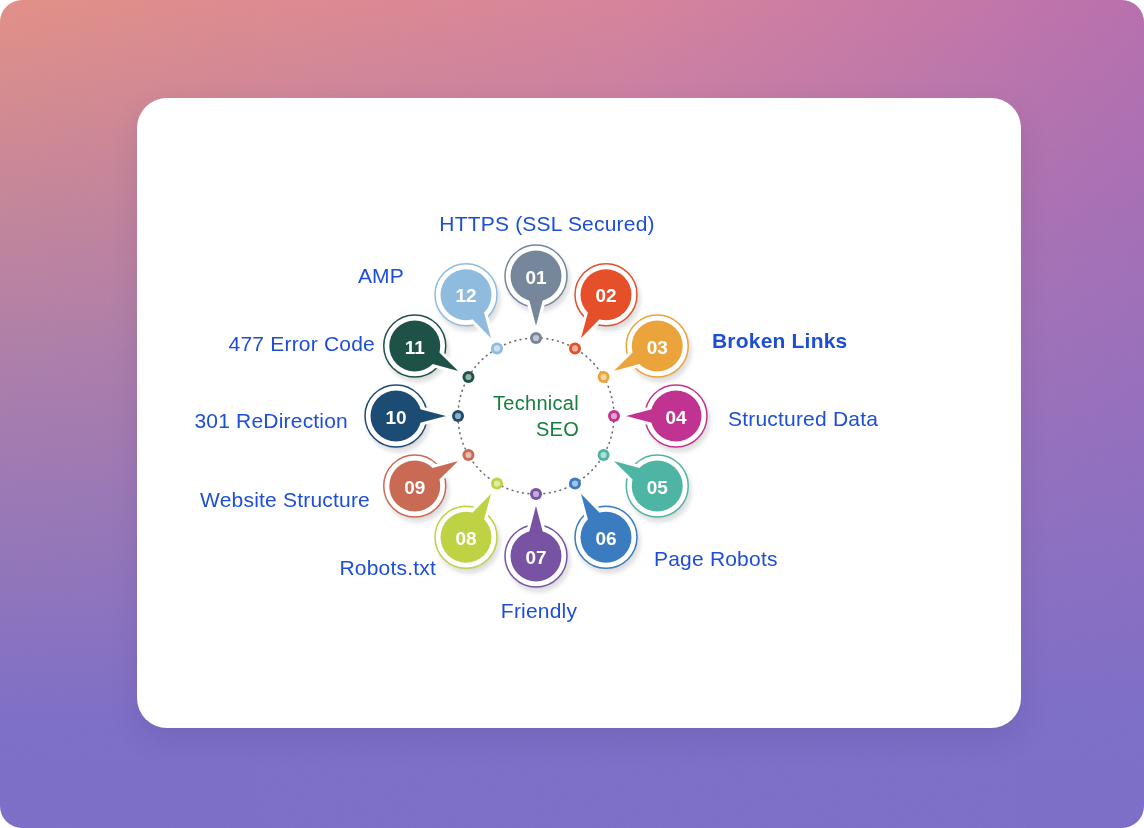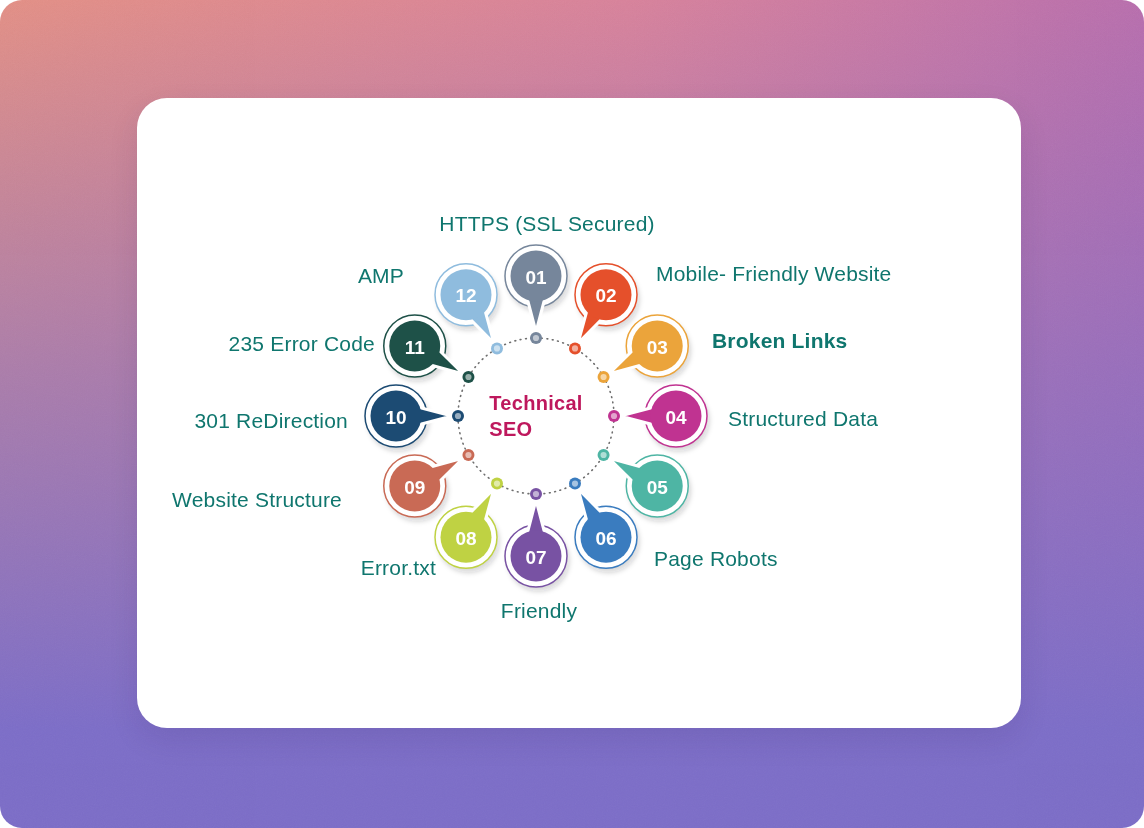--- a/index.html
+++ b/index.html
@@ -26,33 +26,33 @@
     background: #ffffff;
     border-radius: 30px;
     box-shadow: 0 12px 30px rgba(40, 20, 80, 0.10);
   }
   .diagram { position: absolute; inset: 0; }
   .ring-svg { position: absolute; left: 0; top: 0; }
   .center-title {
     position: absolute;
     left: 399px; top: 318px;
     transform: translate(-50%, -50%);
-    text-align: left;
-    font-weight: bold;
+    text-align: right;
+    font-weight: normal;
     font-size: 20px;
     line-height: 26px;
     letter-spacing: 0.3px;
-    color: #be185d;
+    color: #15803d;
     white-space: nowrap;
   }
   .item-label {
     position: absolute;
     transform: translateY(-50%);
     font-size: 21px;
-    color: #0f766e;
+    color: #1d4ed8;
     letter-spacing: 0.2px;
     white-space: nowrap;
   }
   .item-label.center-anchor { transform: translate(-50%, -50%); }
   .item-label.right-anchor { text-align: center; }
 </style>
 </head>
 <body>
 
 <div class="bg">
@@ -183,24 +183,23 @@
           <circle cx="359.99999999999994" cy="250.4500185048138" r="3.1" fill="#ffffff" opacity="0.55"></circle>
         </g>
       </svg>
 
     <div class="center-title">
       <div>Technical</div>
       <div>SEO</div>
     </div>
 
     <div class="item-label center-anchor" style="top: 126px; left: 410px;">HTTPS (SSL Secured)</div>
-    <div class="item-label" style="top: 176px; left: 519px;">Mobile- Friendly Website</div>
     <div class="item-label" style="top: 243px; left: 575px; font-weight: bold;">Broken Links</div>
     <div class="item-label" style="top: 321px; left: 591px;">Structured Data</div>
     <div class="item-label" style="top: 461px; left: 517px;">Page Robots</div>
     <div class="item-label center-anchor" style="top: 513px; left: 402px;">Friendly</div>
-    <div class="item-label right-anchor" style="top: 470px; right: 585px;">Error.txt</div>
-    <div class="item-label right-anchor" style="top: 402px; right: 679px; margin-left: 38px;">Website Structure</div>
+    <div class="item-label right-anchor" style="top: 470px; right: 585px;">Robots.txt</div>
+    <div class="item-label right-anchor" style="top: 402px; right: 651px; margin-left: 38px;">Website Structure</div>
     <div class="item-label right-anchor" style="top: 323px; right: 673px; margin-left: 24px;">301 ReDirection</div>
-    <div class="item-label right-anchor" style="top: 246px; right: 646px;">235 Error Code</div>
+    <div class="item-label right-anchor" style="top: 246px; right: 646px;">477 Error Code</div>
     <div class="item-label right-anchor" style="top: 178px; right: 617px;">AMP</div>
   </div>
 </div>
 
 </body></html>

